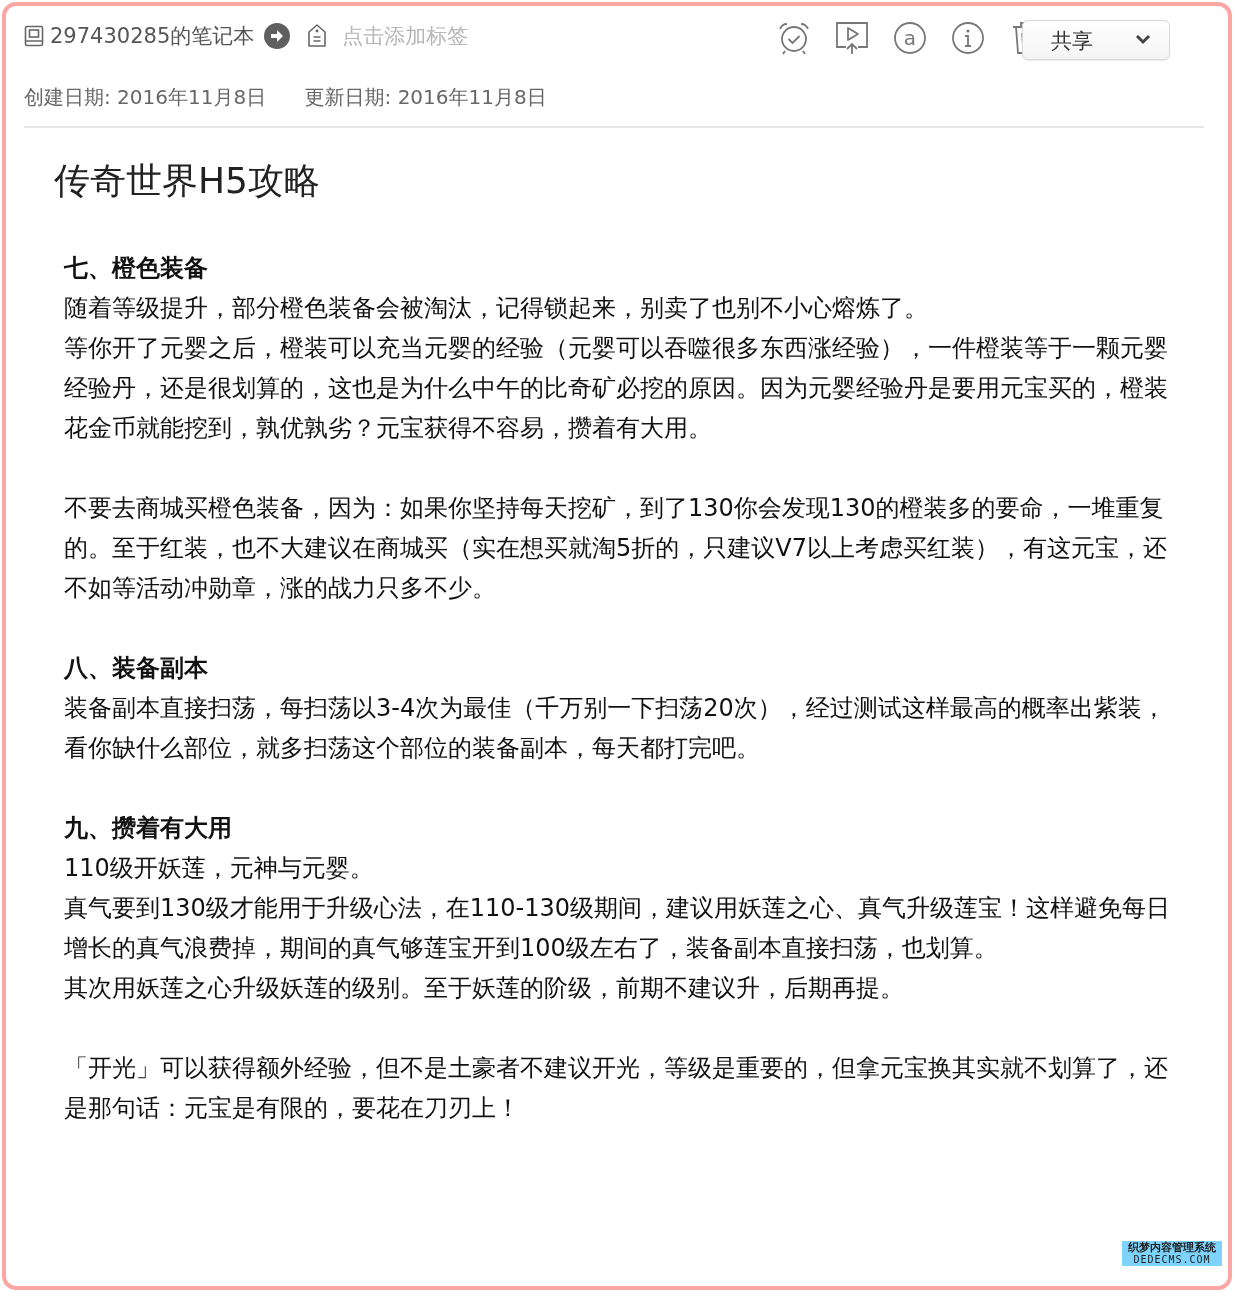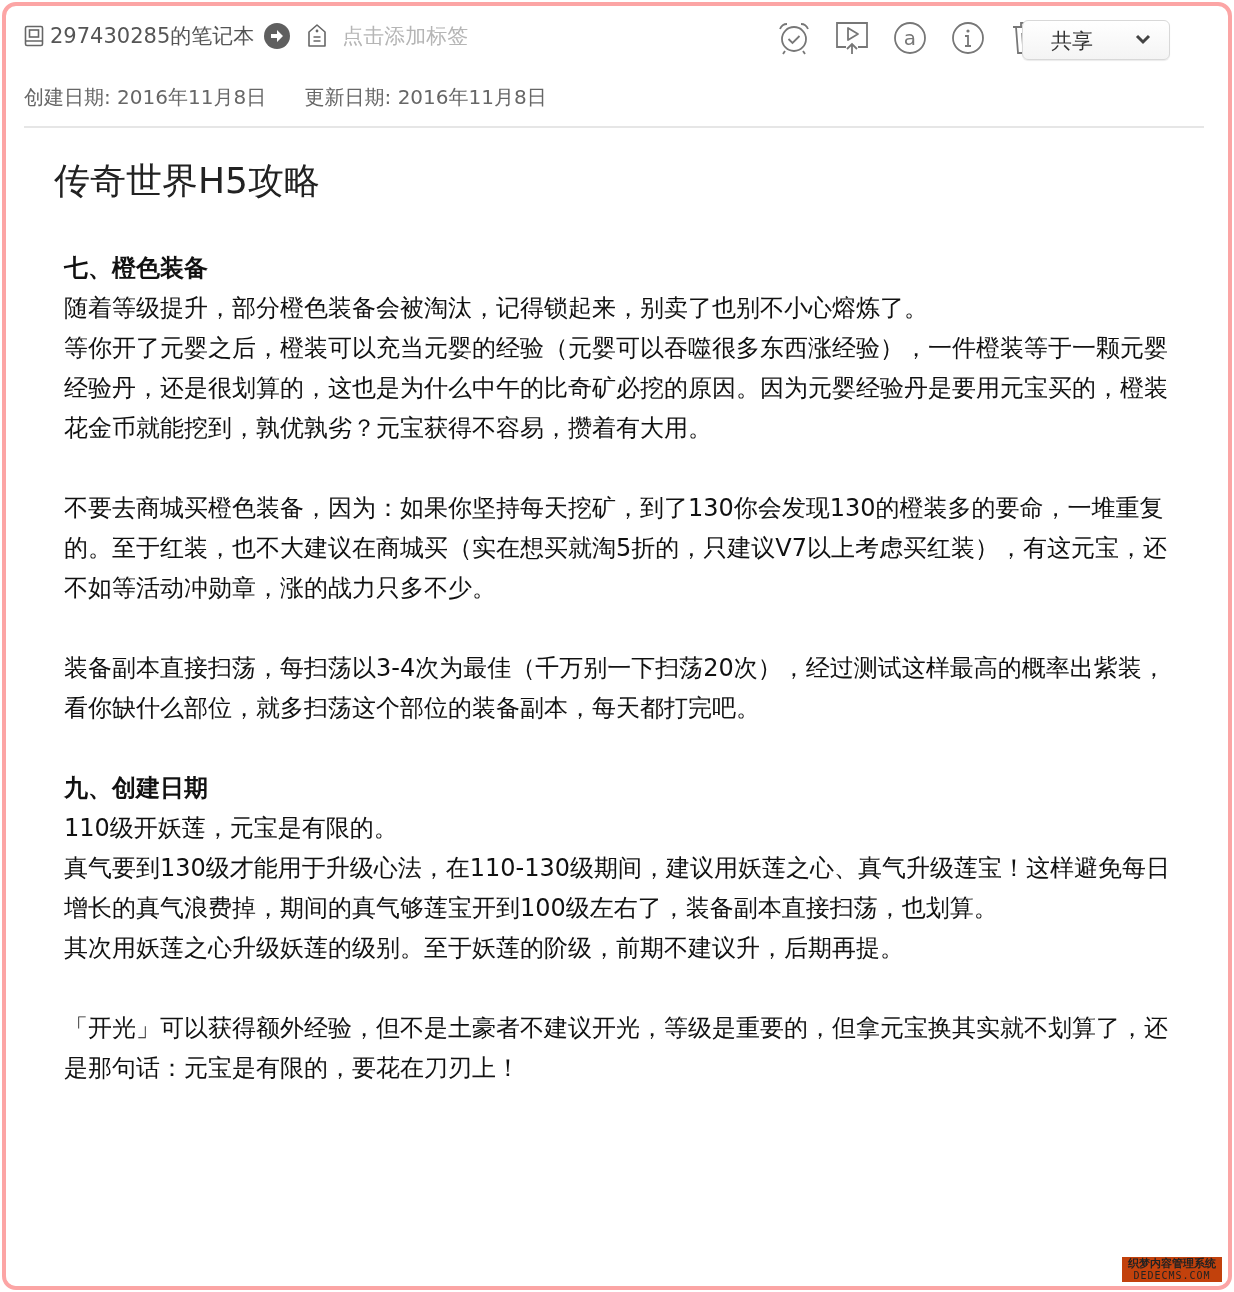--- a/index.html
+++ b/index.html
@@ -31,21 +31,21 @@
     .meta { position: absolute; left: 18px; top: 78px; font-size: 20px; color: #666; }
     .meta span { margin-right: 32px; }
     .divider { position: absolute; left: 18px; right: 24px; top: 120px; height: 2px; background: #e6e6e6; }
     .content { position: absolute; left: 58px; top: 150px; width: 1120px; color: #111; }
     .title { font-size: 36px; color: #222; font-weight: normal; margin: 0 0 42px -10px; line-height: 50px; }
     .p { font-size: 24px; line-height: 40px; margin: 0; white-space: pre-wrap; }
     .h { font-weight: bold; }
     .blank { height: 40px; }
     .fade { position: absolute; left: 0; right: 0; bottom: 0; height: 60px;
       background: linear-gradient(rgba(255,255,255,0), rgba(255,255,255,0.6)); pointer-events: none; }
-    .wm { position: absolute; right: 6px; bottom: 4px; width: 100px; text-align: center; background: #c2410c; }
+    .wm { position: absolute; right: 6px; bottom: 20px; width: 100px; text-align: center; background: #7dd3fc; }
     .wm1 { font-size: 11px; color: #222; font-weight: bold; line-height: 13px; }
     .wm2 { font-size: 10px; color: #222; font-family: "DejaVu Sans Mono", monospace; letter-spacing: 1px; line-height: 12px; text-align: center; }
   </style>
 </head>
 <body>
 
 <div class="frame">
 
   <div class="topbar">
     <div class="nb">
@@ -127,24 +127,25 @@
 
   <div class="content">
     <h1 class="title">传奇世界H5攻略</h1>
     <div id="blocks">
         <div class="p h">七、橙色装备</div>
         <div class="p">随着等级提升，部分橙色装备会被淘汰，记得锁起来，别卖了也别不小心熔炼了。</div>
         <div class="p">等你开了元婴之后，橙装可以充当元婴的经验（元婴可以吞噬很多东西涨经验），一件橙装等于一颗元婴经验丹，还是很划算的，这也是为什么中午的比奇矿必挖的原因。因为元婴经验丹是要用元宝买的，橙装花金币就能挖到，孰优孰劣？元宝获得不容易，攒着有大用。</div>
         <div class="blank"></div>
         <div class="p">不要去商城买橙色装备，因为：如果你坚持每天挖矿，到了130你会发现130的橙装多的要命，一堆重复的。至于红装，也不大建议在商城买（实在想买就淘5折的，只建议V7以上考虑买红装），有这元宝，还不如等活动冲勋章，涨的战力只多不少。</div>
         <div class="blank"></div>
+        <div class="p h">八、装备副本</div>
         <div class="p">装备副本直接扫荡，每扫荡以3-4次为最佳（千万别一下扫荡20次），经过测试这样最高的概率出紫装，看你缺什么部位，就多扫荡这个部位的装备副本，每天都打完吧。</div>
         <div class="blank"></div>
-        <div class="p h">九、创建日期</div>
-        <div class="p">110级开妖莲，元宝是有限的。</div>
+        <div class="p h">九、攒着有大用</div>
+        <div class="p">110级开妖莲，元神与元婴。</div>
         <div class="p">真气要到130级才能用于升级心法，在110-130级期间，建议用妖莲之心、真气升级莲宝！这样避免每日增长的真气浪费掉，期间的真气够莲宝开到100级左右了，装备副本直接扫荡，也划算。</div>
         <div class="p">其次用妖莲之心升级妖莲的级别。至于妖莲的阶级，前期不建议升，后期再提。</div>
         <div class="blank"></div>
         <div class="p">「开光」可以获得额外经验，但不是土豪者不建议开光，等级是重要的，但拿元宝换其实就不划算了，还是那句话：元宝是有限的，要花在刀刃上！</div>
         <div class="blank"></div>
       </div>
   </div>
 
   <div class="fade"></div>
   <div class="wm">

